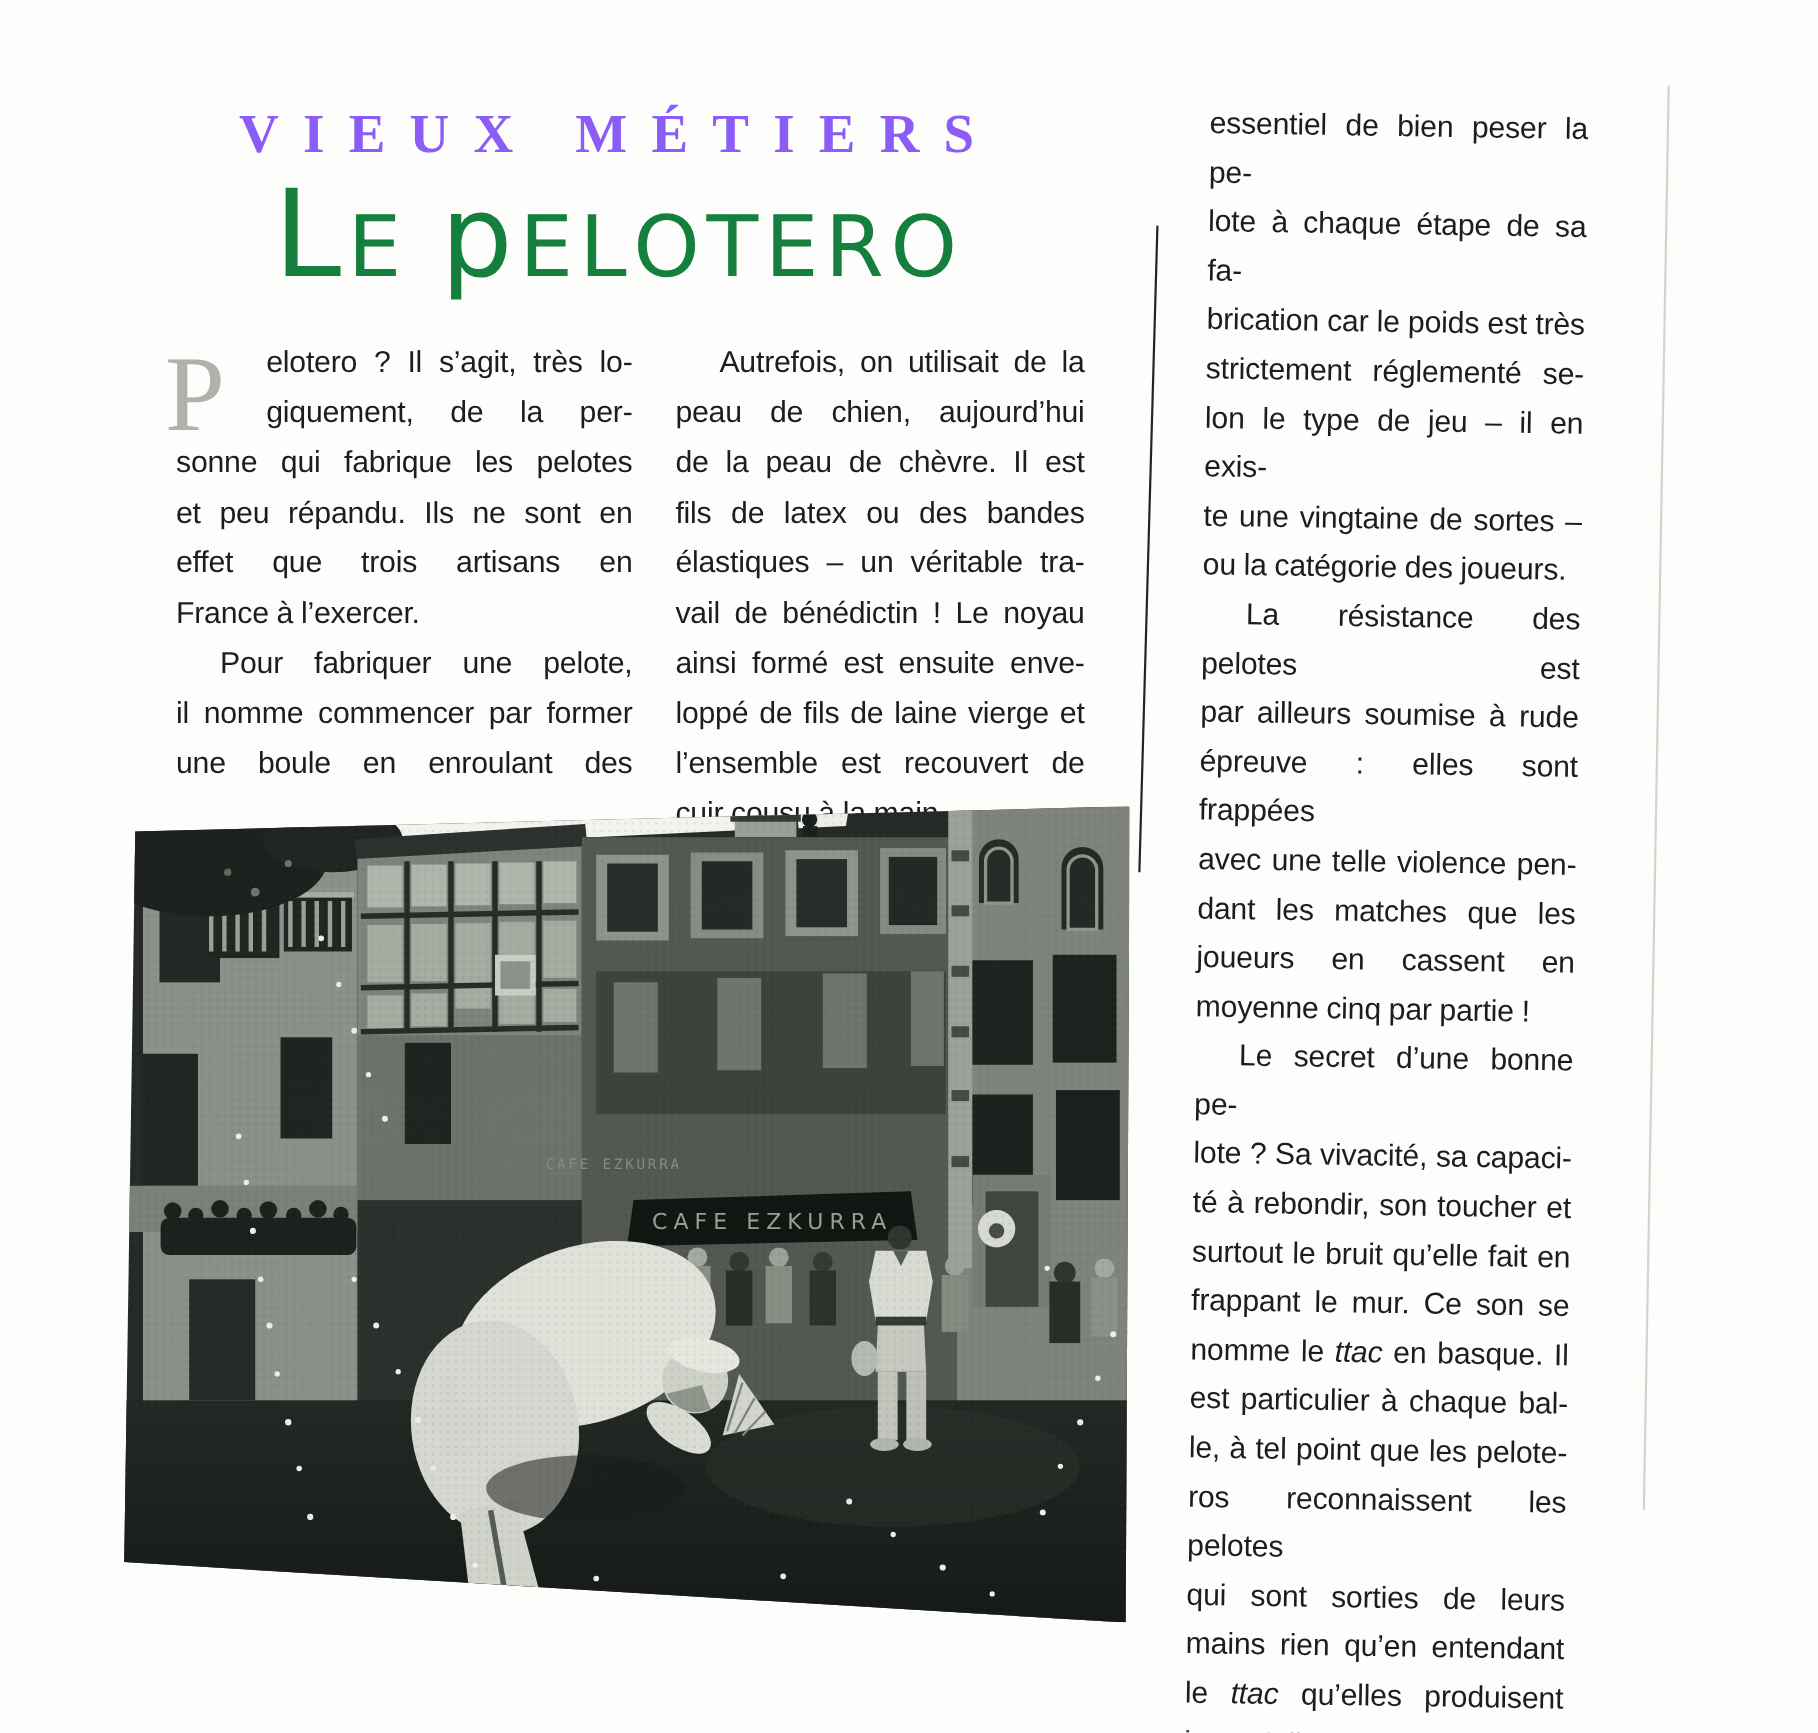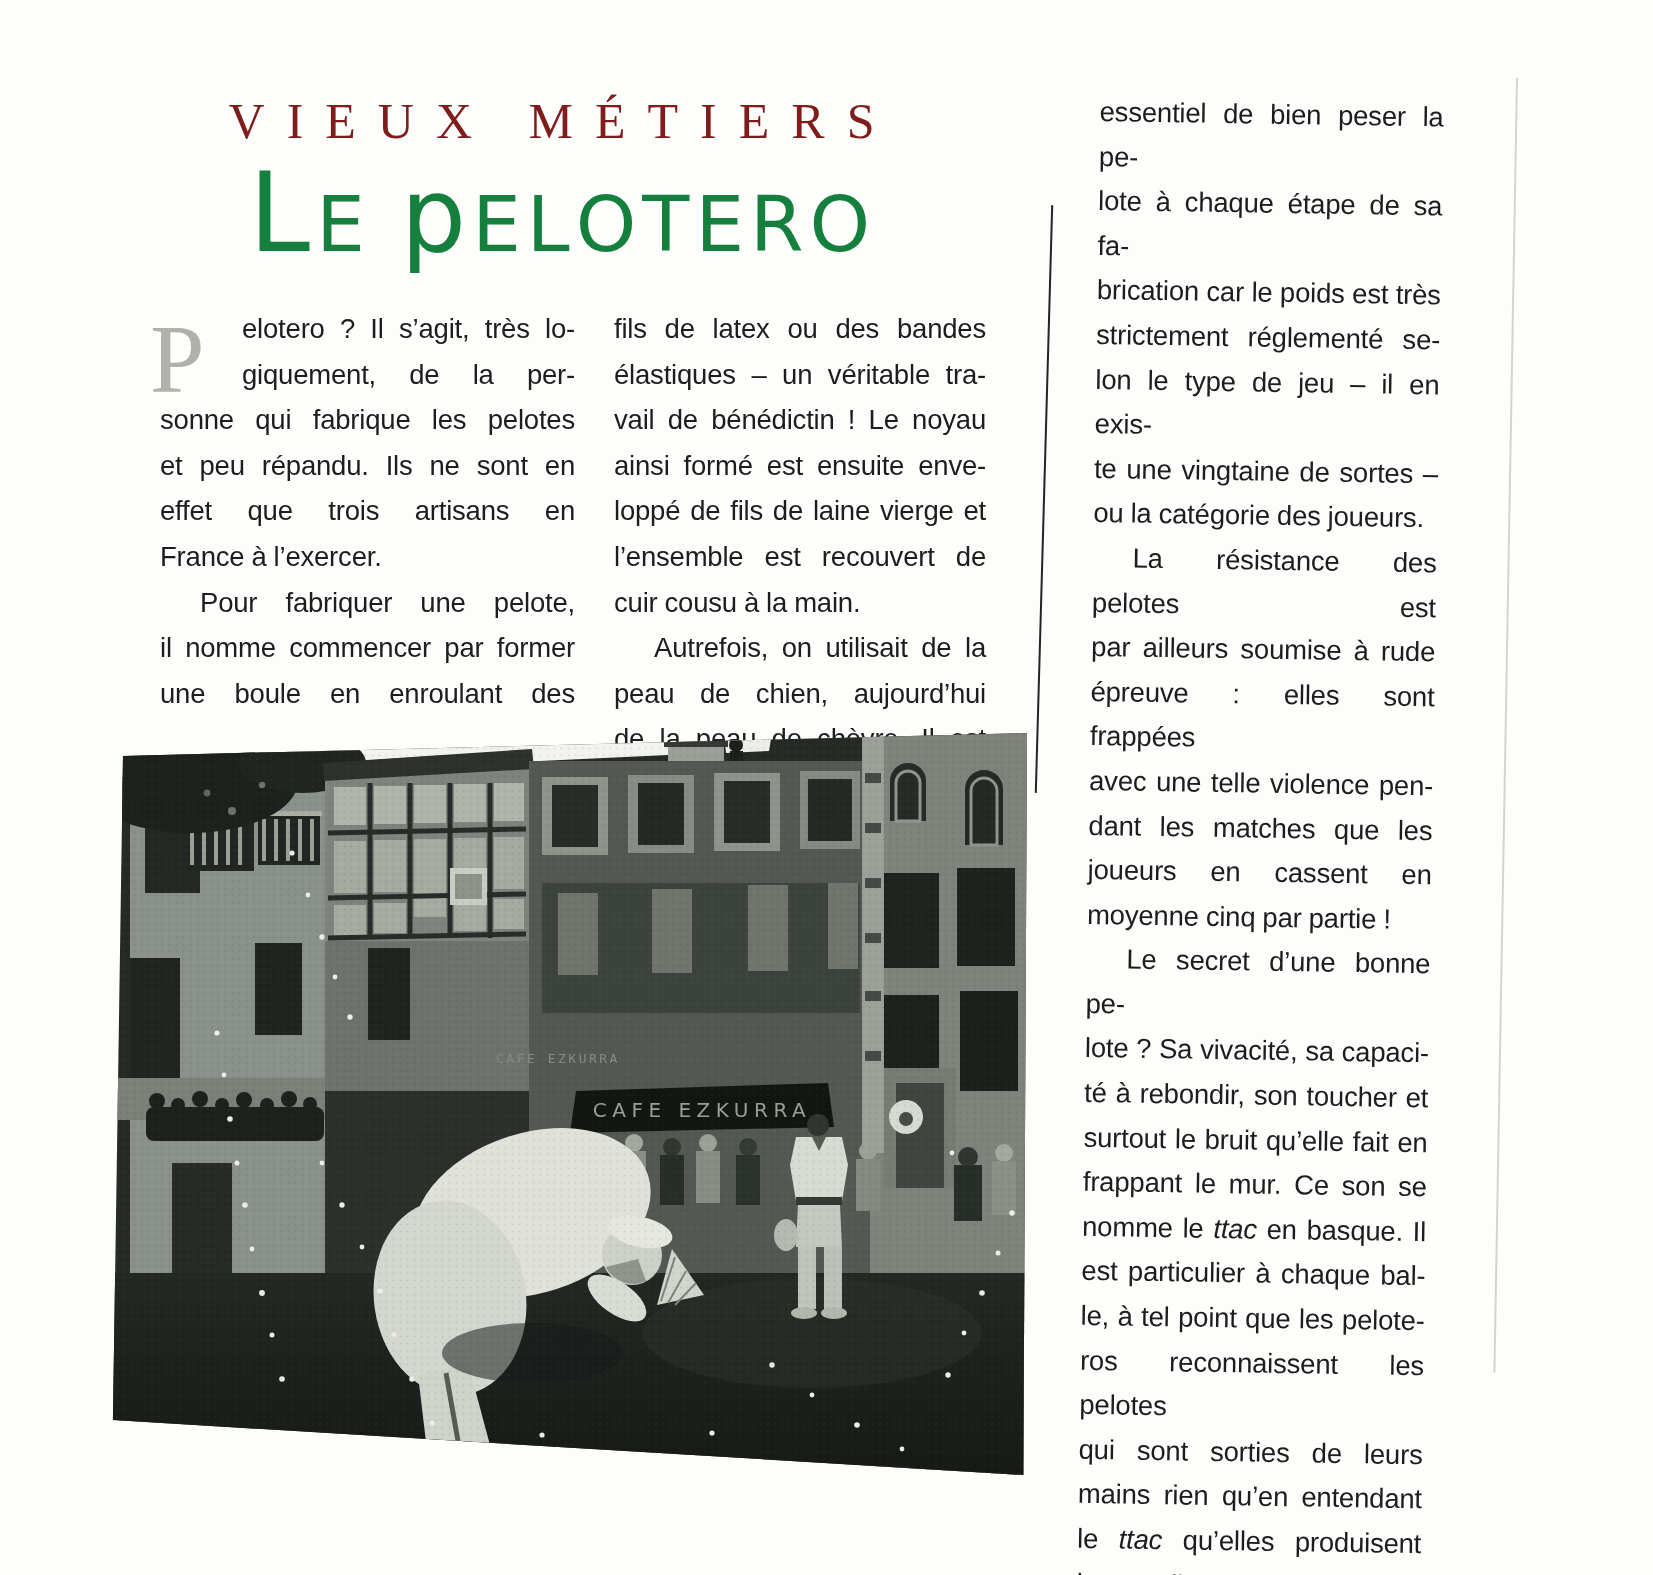--- a/index.html
+++ b/index.html
@@ -4,21 +4,21 @@
 <style>
   html,body{margin:0;padding:0;background:#ffffff;}
   .page{
     position:relative;width:1653px;height:1575px;background:#fdfdfb;overflow:hidden;
     font-family:"Liberation Sans",sans-serif;color:#1d1d1d;
   }
   
   .kicker{
     position:absolute;left:160px;top:92px;width:805px;text-align:center;
     font-family:"Liberation Serif",serif;font-size:50px;letter-spacing:22px;
-    color:#7f1d1d;font-weight:400;white-space:nowrap;
+    color:#8b5cf6;font-weight:700;white-space:nowrap;
   }
   
   .title{
     position:absolute;left:160px;top:158px;width:805px;text-align:center;
     color:#15803d;letter-spacing:6px;white-space:nowrap;line-height:1;
   }
   .title span{font-family:"DejaVu Sans",sans-serif;font-weight:500;display:inline-block;vertical-align:baseline;}
   .title .big{font-size:110px;}
   .title .small{font-size:77px;}
   .title .pee{font-size:103px;}
@@ -76,32 +76,32 @@
         <span class="dropcap">P</span>
       </div>
       <div class="para">
         <div class="line indent"><span>Pour fabriquer une pelote,</span></div>
         <div class="line"><span>il nomme commencer par former</span></div>
         <div class="line"><span>une boule en enroulant des</span></div>
       </div>
     </div>
   <div class="col col2">
       <div class="para">
+        <div class="line indent"><span>Autrefois, on utilisait de la</span></div>
+        <div class="line"><span>peau de chien, aujourd’hui</span></div>
+        <div class="line"><span>de la peau de chèvre. Il est</span></div>
+      </div>
+      <div class="para">
         <div class="line"><span>fils de latex ou des bandes</span></div>
         <div class="line"><span>élastiques – un véritable tra-</span></div>
         <div class="line"><span>vail de bénédictin ! Le noyau</span></div>
         <div class="line"><span>ainsi formé est ensuite enve-</span></div>
         <div class="line"><span>loppé de fils de laine vierge et</span></div>
         <div class="line"><span>l’ensemble est recouvert de</span></div>
         <div class="line last"><span>cuir cousu à la main.</span></div>
-      </div>
-      <div class="para">
-        <div class="line indent"><span>Autrefois, on utilisait de la</span></div>
-        <div class="line"><span>peau de chien, aujourd’hui</span></div>
-        <div class="line"><span>de la peau de chèvre. Il est</span></div>
       </div>
     </div>
   <div class="col col3">
       <div class="para">
         <div class="line"><span>essentiel de bien peser la pe-</span></div>
         <div class="line"><span>lote à chaque étape de sa fa-</span></div>
         <div class="line"><span>brication car le poids est très</span></div>
         <div class="line"><span>strictement réglementé se-</span></div>
         <div class="line"><span>lon le type de jeu – il en exis-</span></div>
         <div class="line"><span>te une vingtaine de sortes –</span></div>

